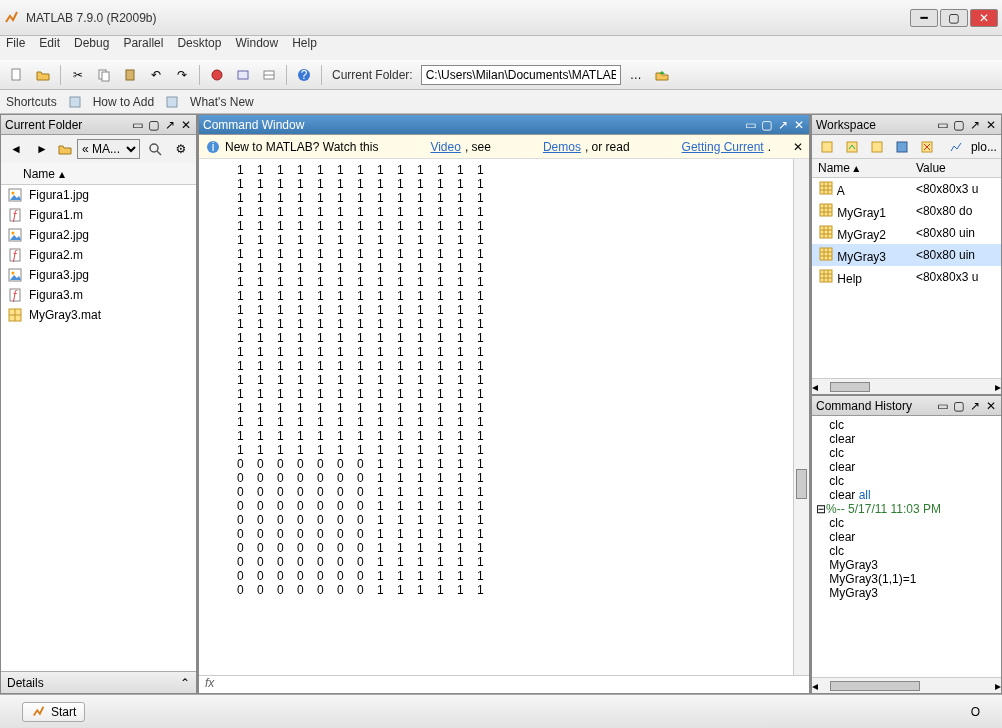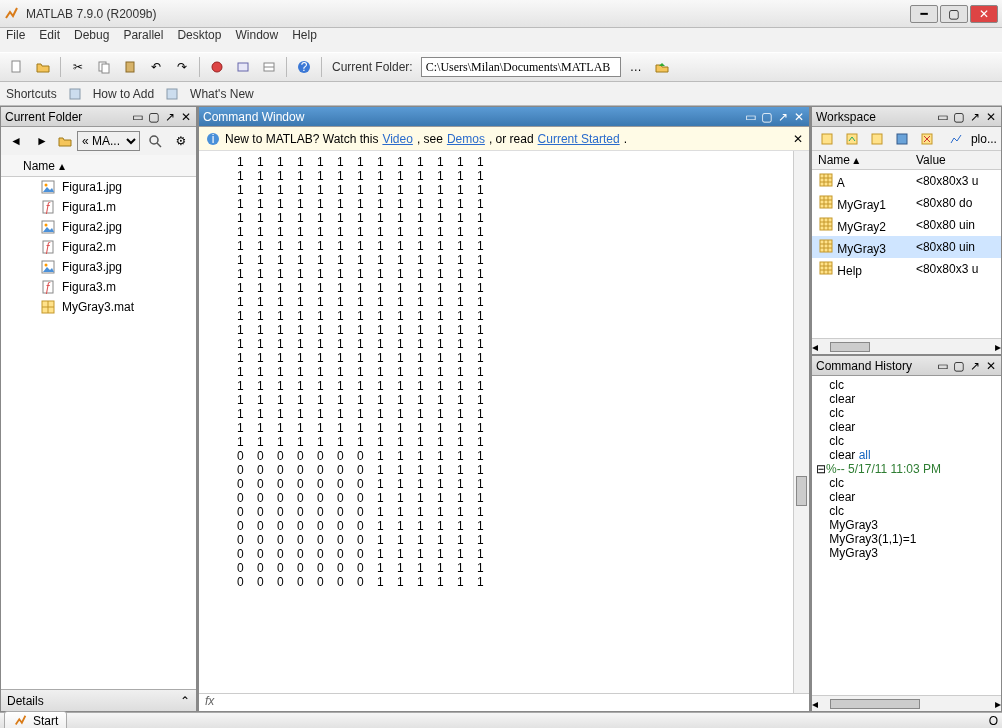--- a/index.html
+++ b/index.html
@@ -1,67 +1,67 @@
 <!DOCTYPE html>
 <html><head>
 <meta charset="utf-8">
 <style>
 * { margin: 0; padding: 0; box-sizing: border-box; font-family: "Segoe UI", Tahoma, sans-serif; font-size: 12px; }
 body { width: 1002px; height: 728px; background: #e8e8e8; overflow: hidden; display: flex; flex-direction: column; }
-.titlebar { height: 28px; background: linear-gradient(#f8f8f8, #e4e4e4); display: flex; align-items: center; padding: 0 4px; border-bottom: 1px solid #bbb; }
+.titlebar { height: 36px; background: linear-gradient(#f8f8f8, #e4e4e4); display: flex; align-items: center; padding: 0 4px; border-bottom: 1px solid #bbb; }
 .titlebar .logo { width: 16px; height: 16px; margin-right: 6px; display: inline-flex; align-items: center; justify-content: center; }
 .titlebar .title { flex: 1; color: #333; }
 .winbtns { display: flex; gap: 0; }
 .winbtns div { width: 28px; height: 18px; display: flex; align-items: center; justify-content: center; background: #e2e2e2; border: 1px solid #888; border-radius: 2px; margin-left: 2px; }
 .winbtns .close { background: #d44; color: #fff; }
 .menubar { height: 24px; background: #f2f2f2; display: flex; padding: 0 6px; gap: 14px; }
 .menubar span { color: #333; cursor: default; }
 .toolbar { height: 30px; background: linear-gradient(#fafafa, #e6e6e6); border-top: 1px solid #fff; border-bottom: 1px solid #bbb; display: flex; align-items: center; padding: 0 6px; gap: 4px; }
 .tbtn { width: 22px; height: 22px; border: 1px solid transparent; border-radius: 2px; display: flex; align-items: center; justify-content: center; }
 .tsep { width: 1px; height: 20px; background: #bbb; margin: 0 2px; }
 .toolbar label { color: #333; margin: 0 4px; }
-.toolbar input { height: 20px; border: 1px solid #888; padding: 0 4px; width: 200px; font-family: Liberation Serif, serif; }
+.toolbar input { height: 20px; border: 1px solid #888; padding: 0 4px; width: 200px; }
 .shortcutbar { height: 24px; background: #f2f2f2; border-bottom: 1px solid #bbb; display: flex; align-items: center; padding: 0 6px; gap: 10px; }
 .shortcutbar a { color: #333; text-decoration: none; }
 .main { flex: 1; display: flex; overflow: hidden; }
 .panel { display: flex; flex-direction: column; background: #fff; border: 1px solid #888; }
 .panel-hdr { height: 20px; background: linear-gradient(#e8e8e8, #d4d4d4); border-bottom: 1px solid #999; display: flex; align-items: center; padding: 0 4px; }
 .panel-hdr.active { background: linear-gradient(#5b9bd5, #3b78b0); color: #fff; }
 .panel-hdr .ptitle { flex: 1; }
 .panel-hdr .pbtns { display: flex; gap: 4px; }
 .panel-hdr .pbtns span { width: 12px; height: 12px; display: inline-flex; align-items: center; justify-content: center; cursor: default; }
 .left-col { width: 198px; display: flex; flex-direction: column; border-right: 1px solid #888; }
 .cf-nav { height: 28px; display: flex; align-items: center; padding: 0 4px; gap: 4px; background: #f2f2f2; }
 .cf-nav select { flex: 1; height: 20px; border: 1px solid #888; }
 .cf-head { height: 22px; background: #f6f6f6; border-bottom: 1px solid #ccc; display: flex; align-items: center; padding: 0 6px; }
-.cf-list { flex: 1; overflow: auto; padding-left: 33px; }
+.cf-list { flex: 1; overflow: auto; }
 .cf-item { display: flex; align-items: center; padding: 2px 6px; gap: 6px; }
 .icon16 { width: 16px; height: 16px; display: inline-flex; align-items: center; justify-content: center; }
 .details-hdr { height: 22px; background: linear-gradient(#f0f0f0,#ddd); border-top: 1px solid #aaa; display: flex; align-items: center; padding: 0 6px; }
 .center-col { flex: 1; display: flex; flex-direction: column; }
 .info-bar { height: 24px; background: #fffbe6; border-bottom: 1px solid #ddd; display: flex; align-items: center; padding: 0 6px; gap: 4px; }
-.info-bar a { color: #2a6bcc; }
+.info-bar a { color: #2a6bcc; margin-left: 48px; }
 .info-bar .spacer { flex: 1; }
 .cw-body { flex: 1; background: #fff; overflow: auto; font-family: "Courier New", monospace; font-size: 12px; padding: 4px 8px; position: relative; }
 .cw-row { white-space: pre; }
 .fx-bar { height: 18px; border-top: 1px solid #ccc; font-style: italic; padding: 0 6px; color: #666; }
 .right-col { width: 192px; display: flex; flex-direction: column; border-left: 1px solid #888; }
 .ws-tools { height: 24px; display: flex; align-items: center; padding: 0 4px; gap: 4px; background: #f2f2f2; border-bottom: 1px solid #ccc; }
 .ws-table { flex: 1; overflow: auto; }
 .ws-table table { width: 100%; border-collapse: collapse; }
 .ws-table th { text-align: left; background: #f2f2f2; border-bottom: 1px solid #ccc; padding: 2px 6px; font-weight: normal; }
 .ws-table td { padding: 2px 6px; }
 .ws-table tr.sel td { background: #cfe5ff; }
 .hscroll { height: 16px; background: #f2f2f2; border-top: 1px solid #ccc; display:flex; align-items:center; }
 .hscroll .thumb { height:10px; background:#ccc; border:1px solid #888; margin:0 12px; width:40px; }
 .ch-body { flex: 1; overflow: auto; font-family: "Courier New", monospace; font-size: 12px; padding: 2px 4px; }
 .ch-line { white-space: pre; }
 .ch-kw { color: #1565c0; }
 .ch-gr { color: #2e7d32; }
-.statusbar { height: 16px; background: linear-gradient(#f6f6f6,#e2e2e2); border-top: 1px solid #aaa; display: flex; align-items: center; padding: 0 4px; }
+.statusbar { height: 34px; background: linear-gradient(#f6f6f6,#e2e2e2); border-top: 1px solid #aaa; display: flex; align-items: center; padding: 0 22px; }
 .start-btn { display: inline-flex; align-items: center; gap: 4px; padding: 1px 8px; border: 1px solid #aaa; border-radius: 3px; background: linear-gradient(#fff,#eee); }
 .statusbar .spacer { flex: 1; }
 .vscroll { position: absolute; right: 0; top: 0; bottom: 0; width: 16px; background: #f2f2f2; border-left: 1px solid #ccc; }
 .vscroll .vthumb { position: absolute; left: 2px; right: 2px; top: 60%; height: 30px; background: #ccc; border: 1px solid #888; }
 </style>
 </head>
 <body>
 
 <div class="titlebar">
   <span class="logo">
@@ -293,21 +293,21 @@
             <svg width="14" height="14">
               <circle cx="7" cy="7" r="6" fill="#4a90d9"></circle>
               <text x="7" y="11" text-anchor="middle" fill="#fff" font-size="10">i</text>
             </svg>
           </span>
         <span>New to MATLAB? Watch this </span>
         <a href="#">Video</a>
         <span>, see </span>
         <a href="#">Demos</a>
         <span>, or read </span>
-        <a href="#">Current Started</a>
+        <a href="#">Getting Current</a>
         <span>.</span>
         <span class="spacer"></span>
         <span>✕</span>
       </div>
       <div class="cw-body" id="cw-body">
         <div class="vscroll">
             <div class="vthumb"></div>
           </div>
       <div class="cw-row">         1    1    1    1    1    1    1    1    1    1    1    1    1</div>
           <div class="cw-row">         1    1    1    1    1    1    1    1    1    1    1    1    1</div>
@@ -339,21 +339,21 @@
           <div class="cw-row">         0    0    0    0    0    0    0    1    1    1    1    1    1</div>
           <div class="cw-row">         0    0    0    0    0    0    0    1    1    1    1    1    1</div>
           <div class="cw-row">         0    0    0    0    0    0    0    1    1    1    1    1    1</div>
           <div class="cw-row">         0    0    0    0    0    0    0    1    1    1    1    1    1</div>
         </div>
       <div class="fx-bar">fx</div>
     </div>
   </div>
 
   <div class="right-col">
-    <div class="panel" style="height: 249px;">
+    <div class="panel" style="height: 281px;">
       <div class="panel-hdr">
         <span class="ptitle">Workspace</span>
         <span class="pbtns">
           <span>▭</span>
           <span>▢</span>
           <span>↗</span>
           <span>✕</span>
         </span>
       </div>
       <div class="ws-tools">

